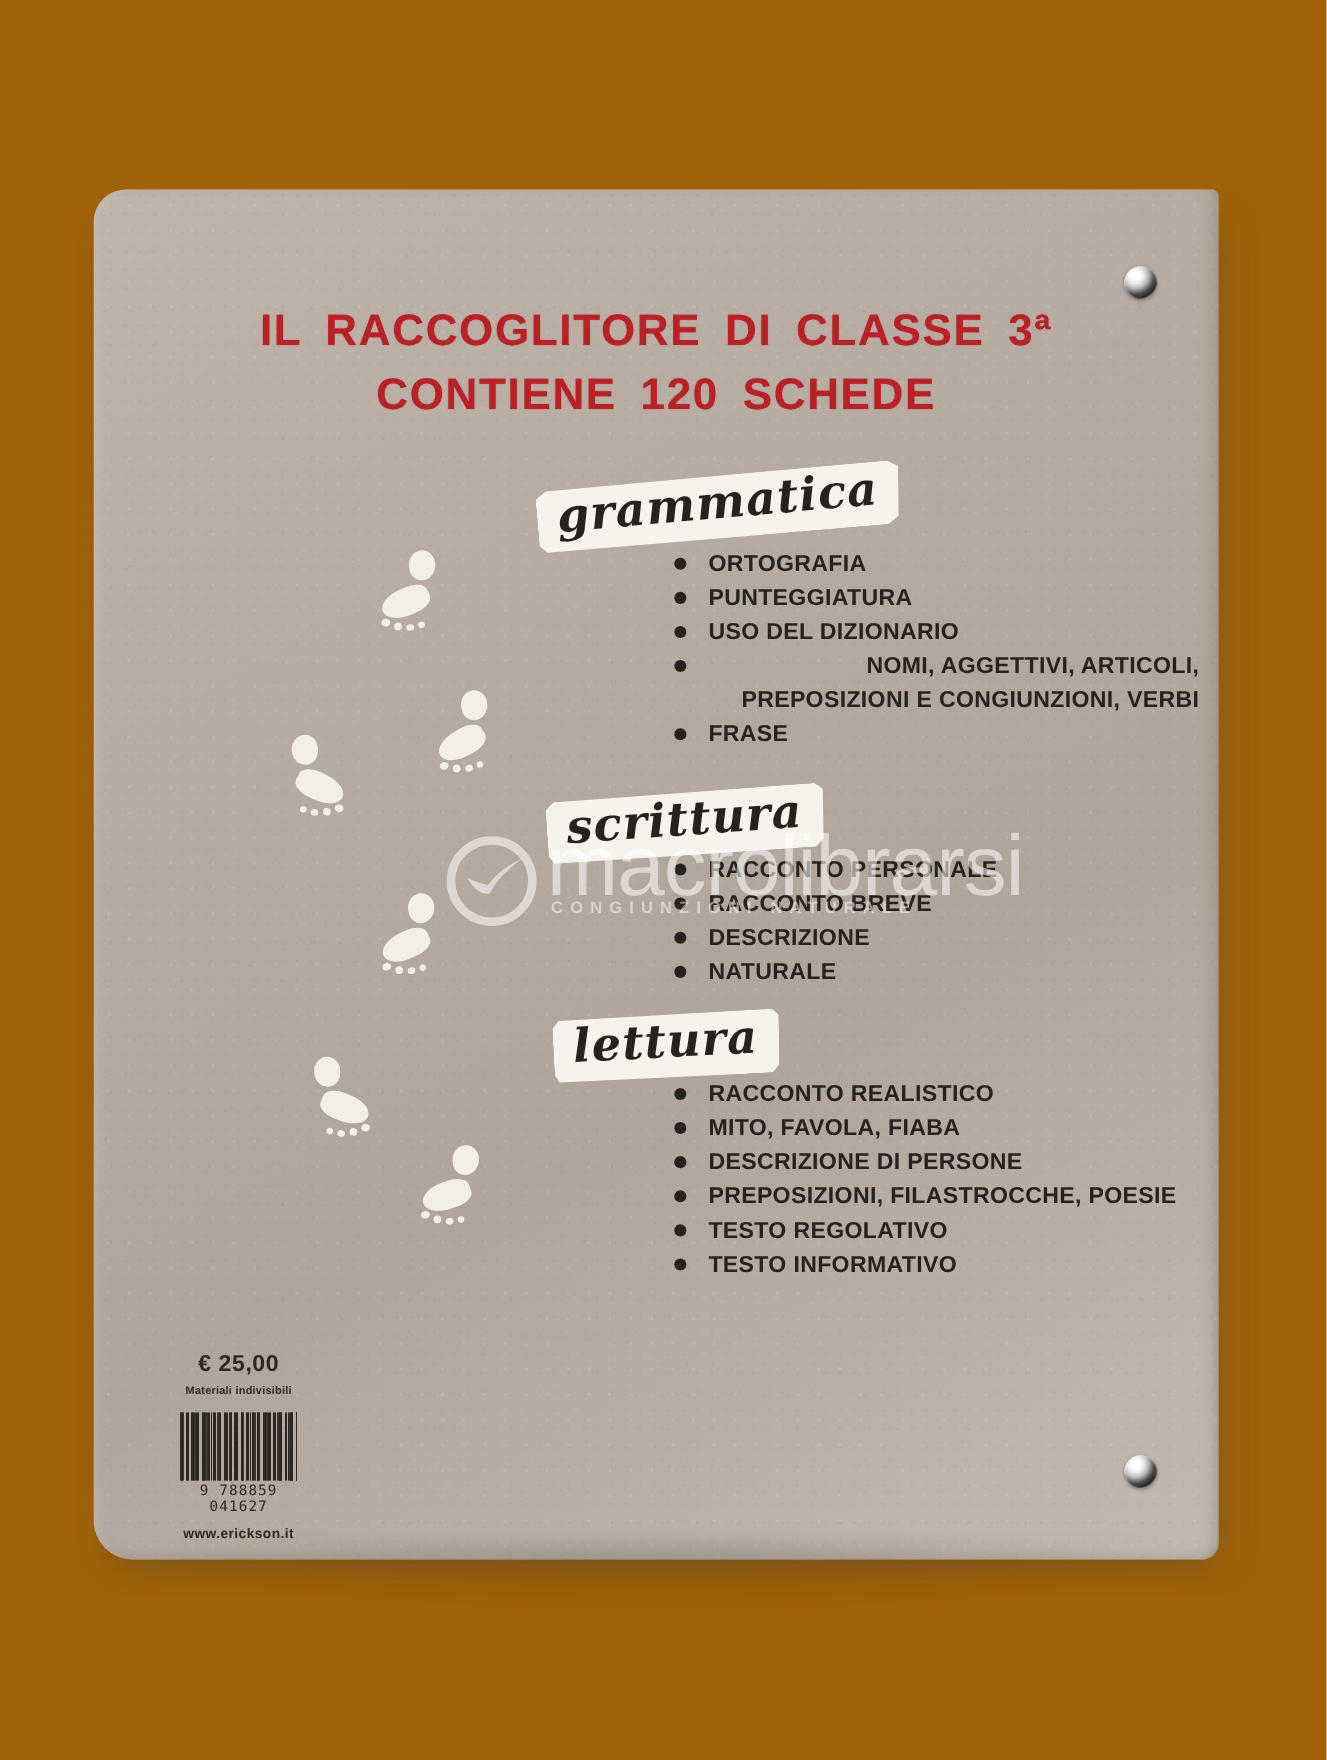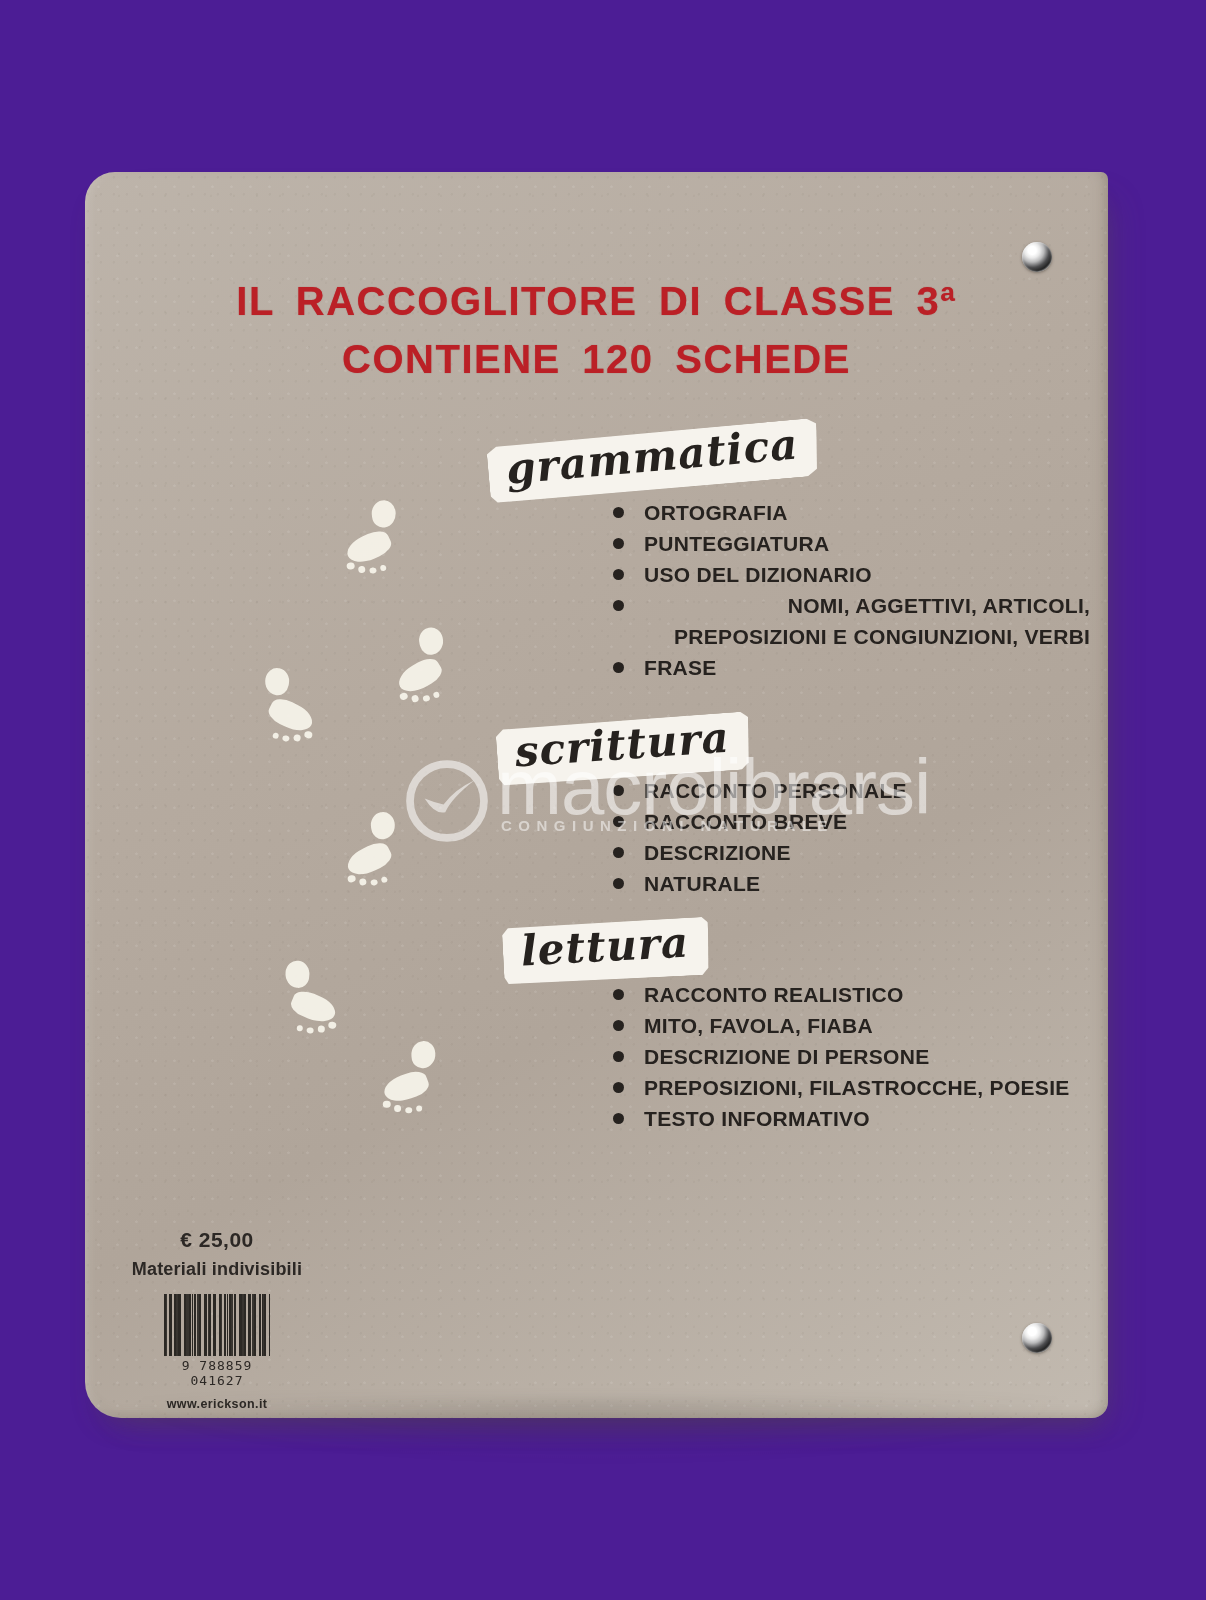--- a/index.html
+++ b/index.html
@@ -1,16 +1,16 @@
 <!DOCTYPE html>
 <html><head>
 <meta charset="utf-8">
 <style>
   html,body{margin:0;padding:0;background:#ffffff;}
-  .stage{position:relative;width:1206px;height:1600px;background:#4c1d95;overflow:hidden;
+  .stage{position:relative;width:1206px;height:1600px;background:#a16207;overflow:hidden;
          font-family:"Liberation Sans",sans-serif;}
   
   .stage::after{content:"";position:absolute;left:120px;top:1400px;width:960px;height:60px;
     background:radial-gradient(ellipse at 50% 0%,rgba(60,55,50,0.16),rgba(60,55,50,0) 70%);
     filter:blur(6px);pointer-events:none;}
 
   
   .cover{position:absolute;left:85px;top:172px;width:1023px;height:1246px;
     border-radius:30px 7px 16px 36px;
     background-image:
@@ -79,21 +79,21 @@
   .fp6{left:296px;top:870px;transform:rotate(-4deg);}
 
   
   .cta{position:absolute;left:100px;right:10px;top:1078px;text-align:center;
     color:#bb2026;font-weight:bold;font-size:28px;line-height:56px;
     letter-spacing:1.2px;word-spacing:6px;text-shadow:0 0 1px rgba(155,20,26,0.5);}
 
   
   .shopinfo{position:absolute;left:42px;top:1056px;width:180px;text-align:center;color:#2c2825;}
   .price{font-size:21px;font-weight:bold;letter-spacing:0.5px;}
-  .pnote{font-size:18px;font-weight:bold;margin-top:7px;letter-spacing:0.2px;}
+  .pnote{font-size:10px;font-weight:bold;margin-top:7px;letter-spacing:0.2px;}
   .barcode{margin:14px auto 0;width:106px;}
   .bars{height:62px;
     background:
       repeating-linear-gradient(90deg,#2b2824 0 2px,rgba(0,0,0,0) 2px 5px),
       repeating-linear-gradient(90deg,#2b2824 0 1px,rgba(0,0,0,0) 1px 7px),
       repeating-linear-gradient(90deg,rgba(43,40,36,0.9) 0 3px,rgba(0,0,0,0) 3px 11px);}
   .bnum{font-size:13px;letter-spacing:1px;margin-top:2px;font-family:"DejaVu Sans Mono",monospace;}
   .site{font-size:12.5px;font-weight:bold;margin-top:9px;letter-spacing:0.4px;}
 
   
@@ -230,20 +230,24 @@
       <li>
           <span class="dot"></span>
           <span class="txt"><span>DESCRIZIONE DI PERSONE</span></span>
         </li>
       <li>
           <span class="dot"></span>
           <span class="txt"><span>PREPOSIZIONI, FILASTROCCHE, POESIE</span></span>
         </li>
       <li>
           <span class="dot"></span>
+          <span class="txt"><span>TESTO REGOLATIVO</span></span>
+        </li>
+      <li>
+          <span class="dot"></span>
           <span class="txt"><span>TESTO INFORMATIVO</span></span>
         </li>
     </ul>
 
 
     <div class="shopinfo">
       <div class="price">€ 25,00</div>
       <div class="pnote">Materiali indivisibili</div>
       <div class="barcode">
         <div class="bars"></div>

